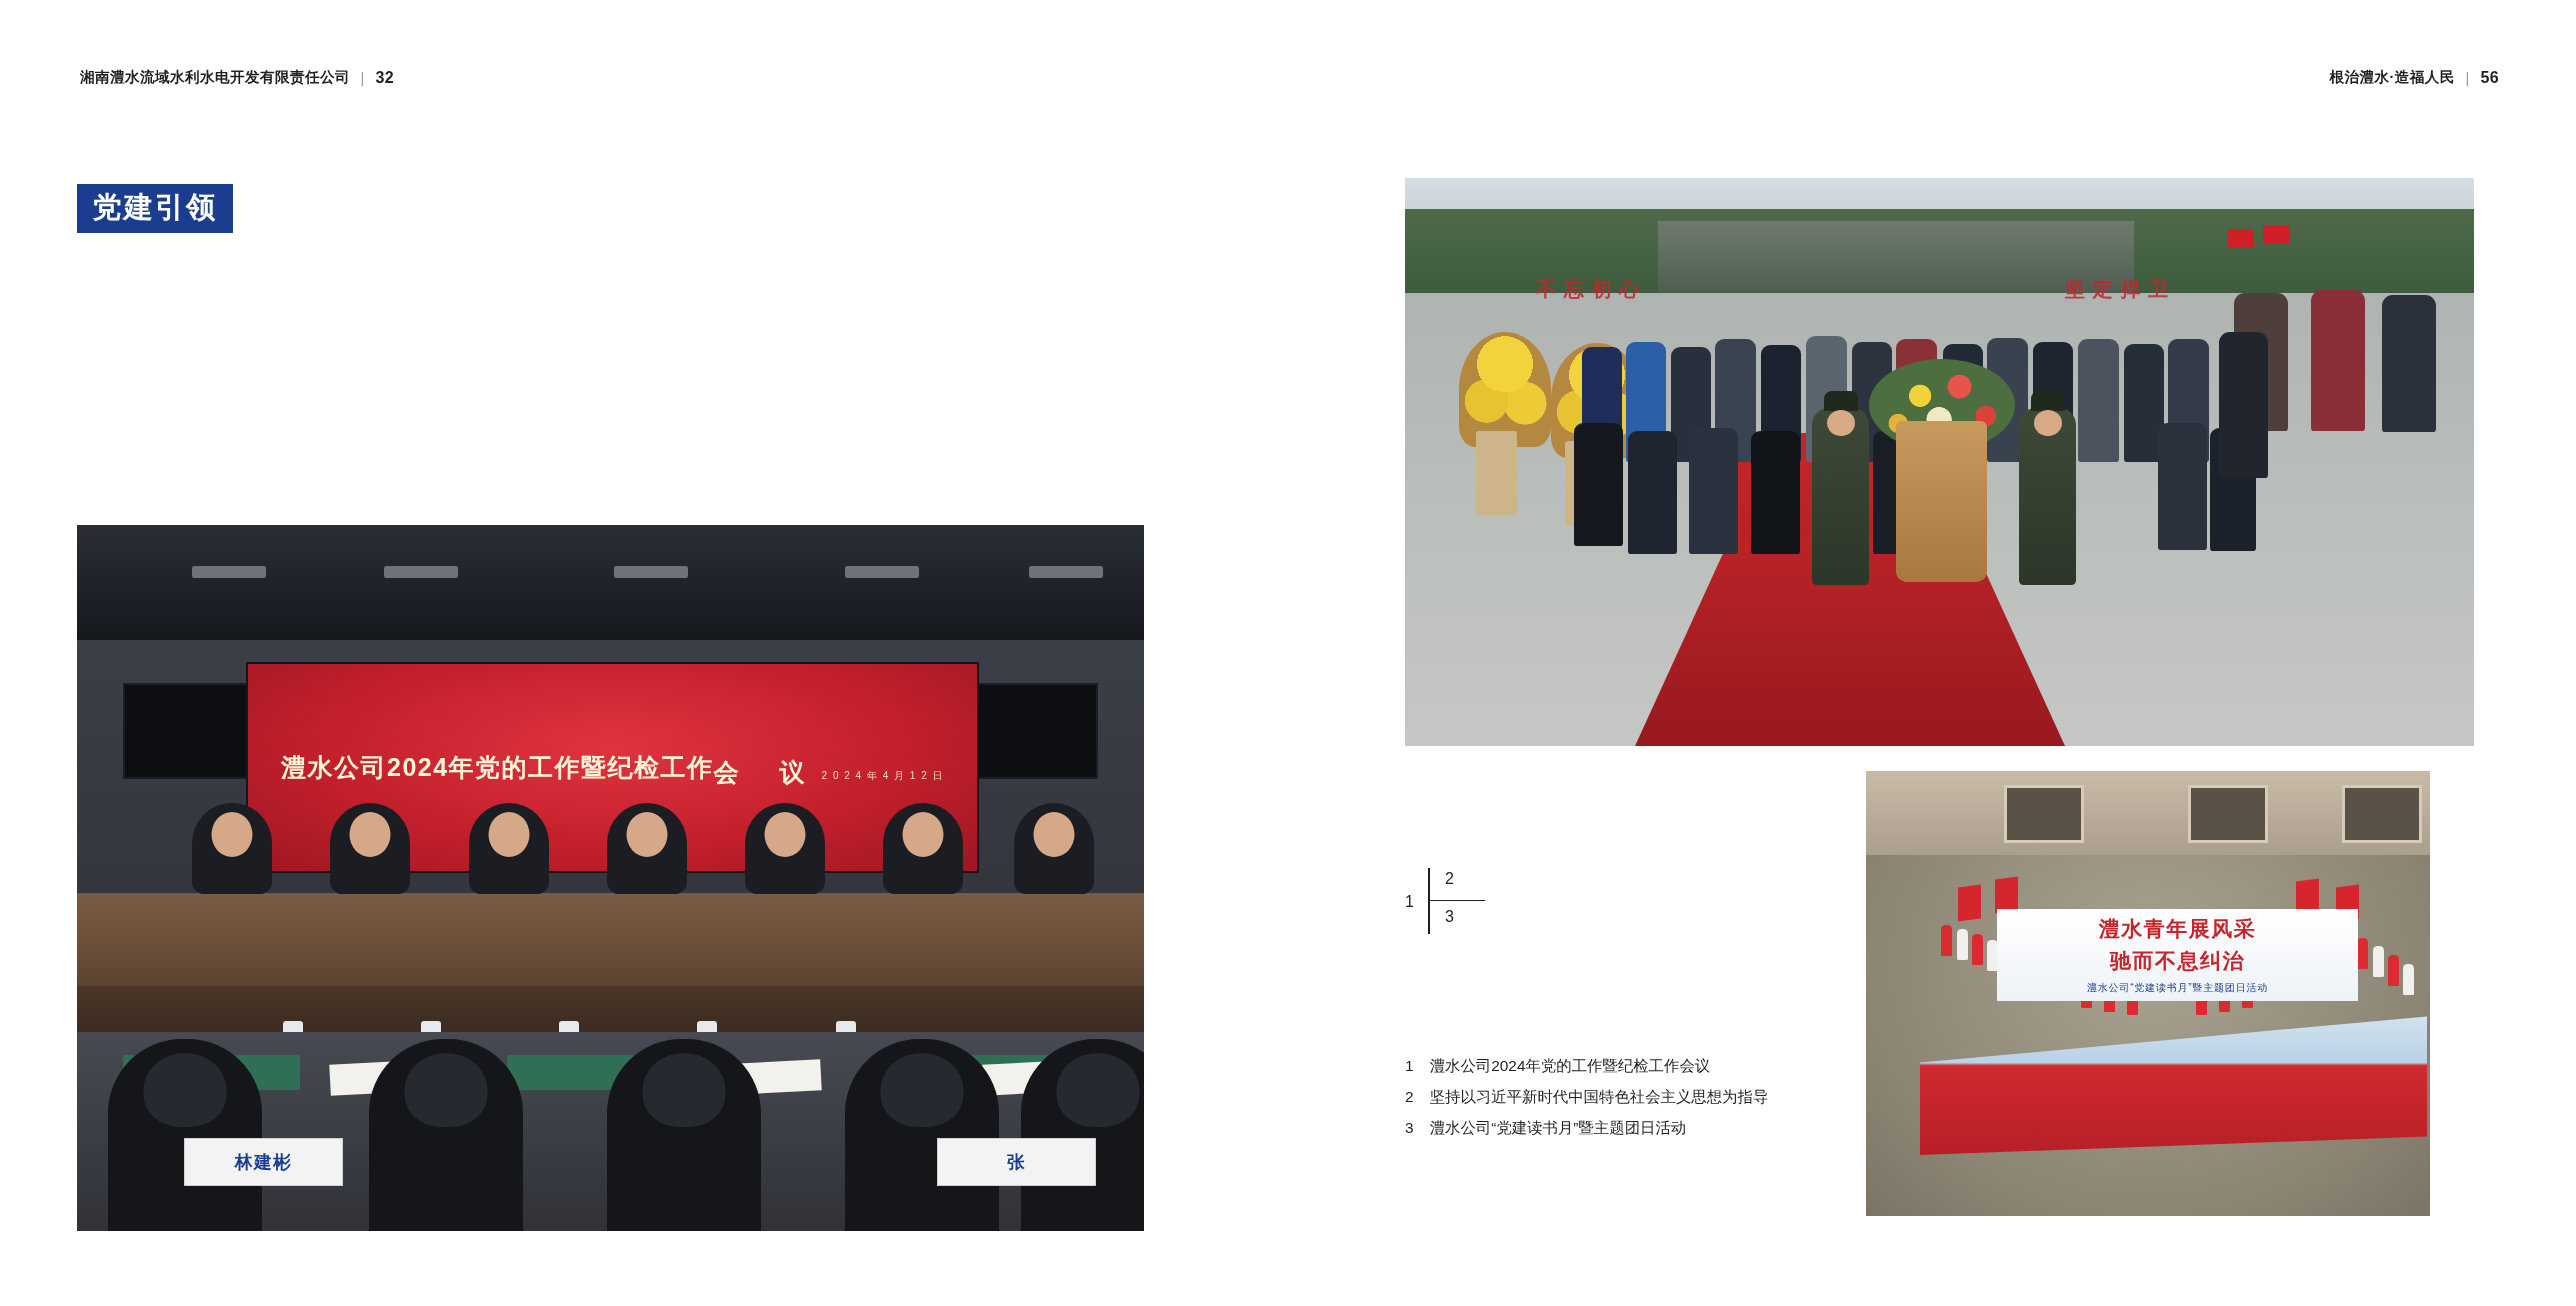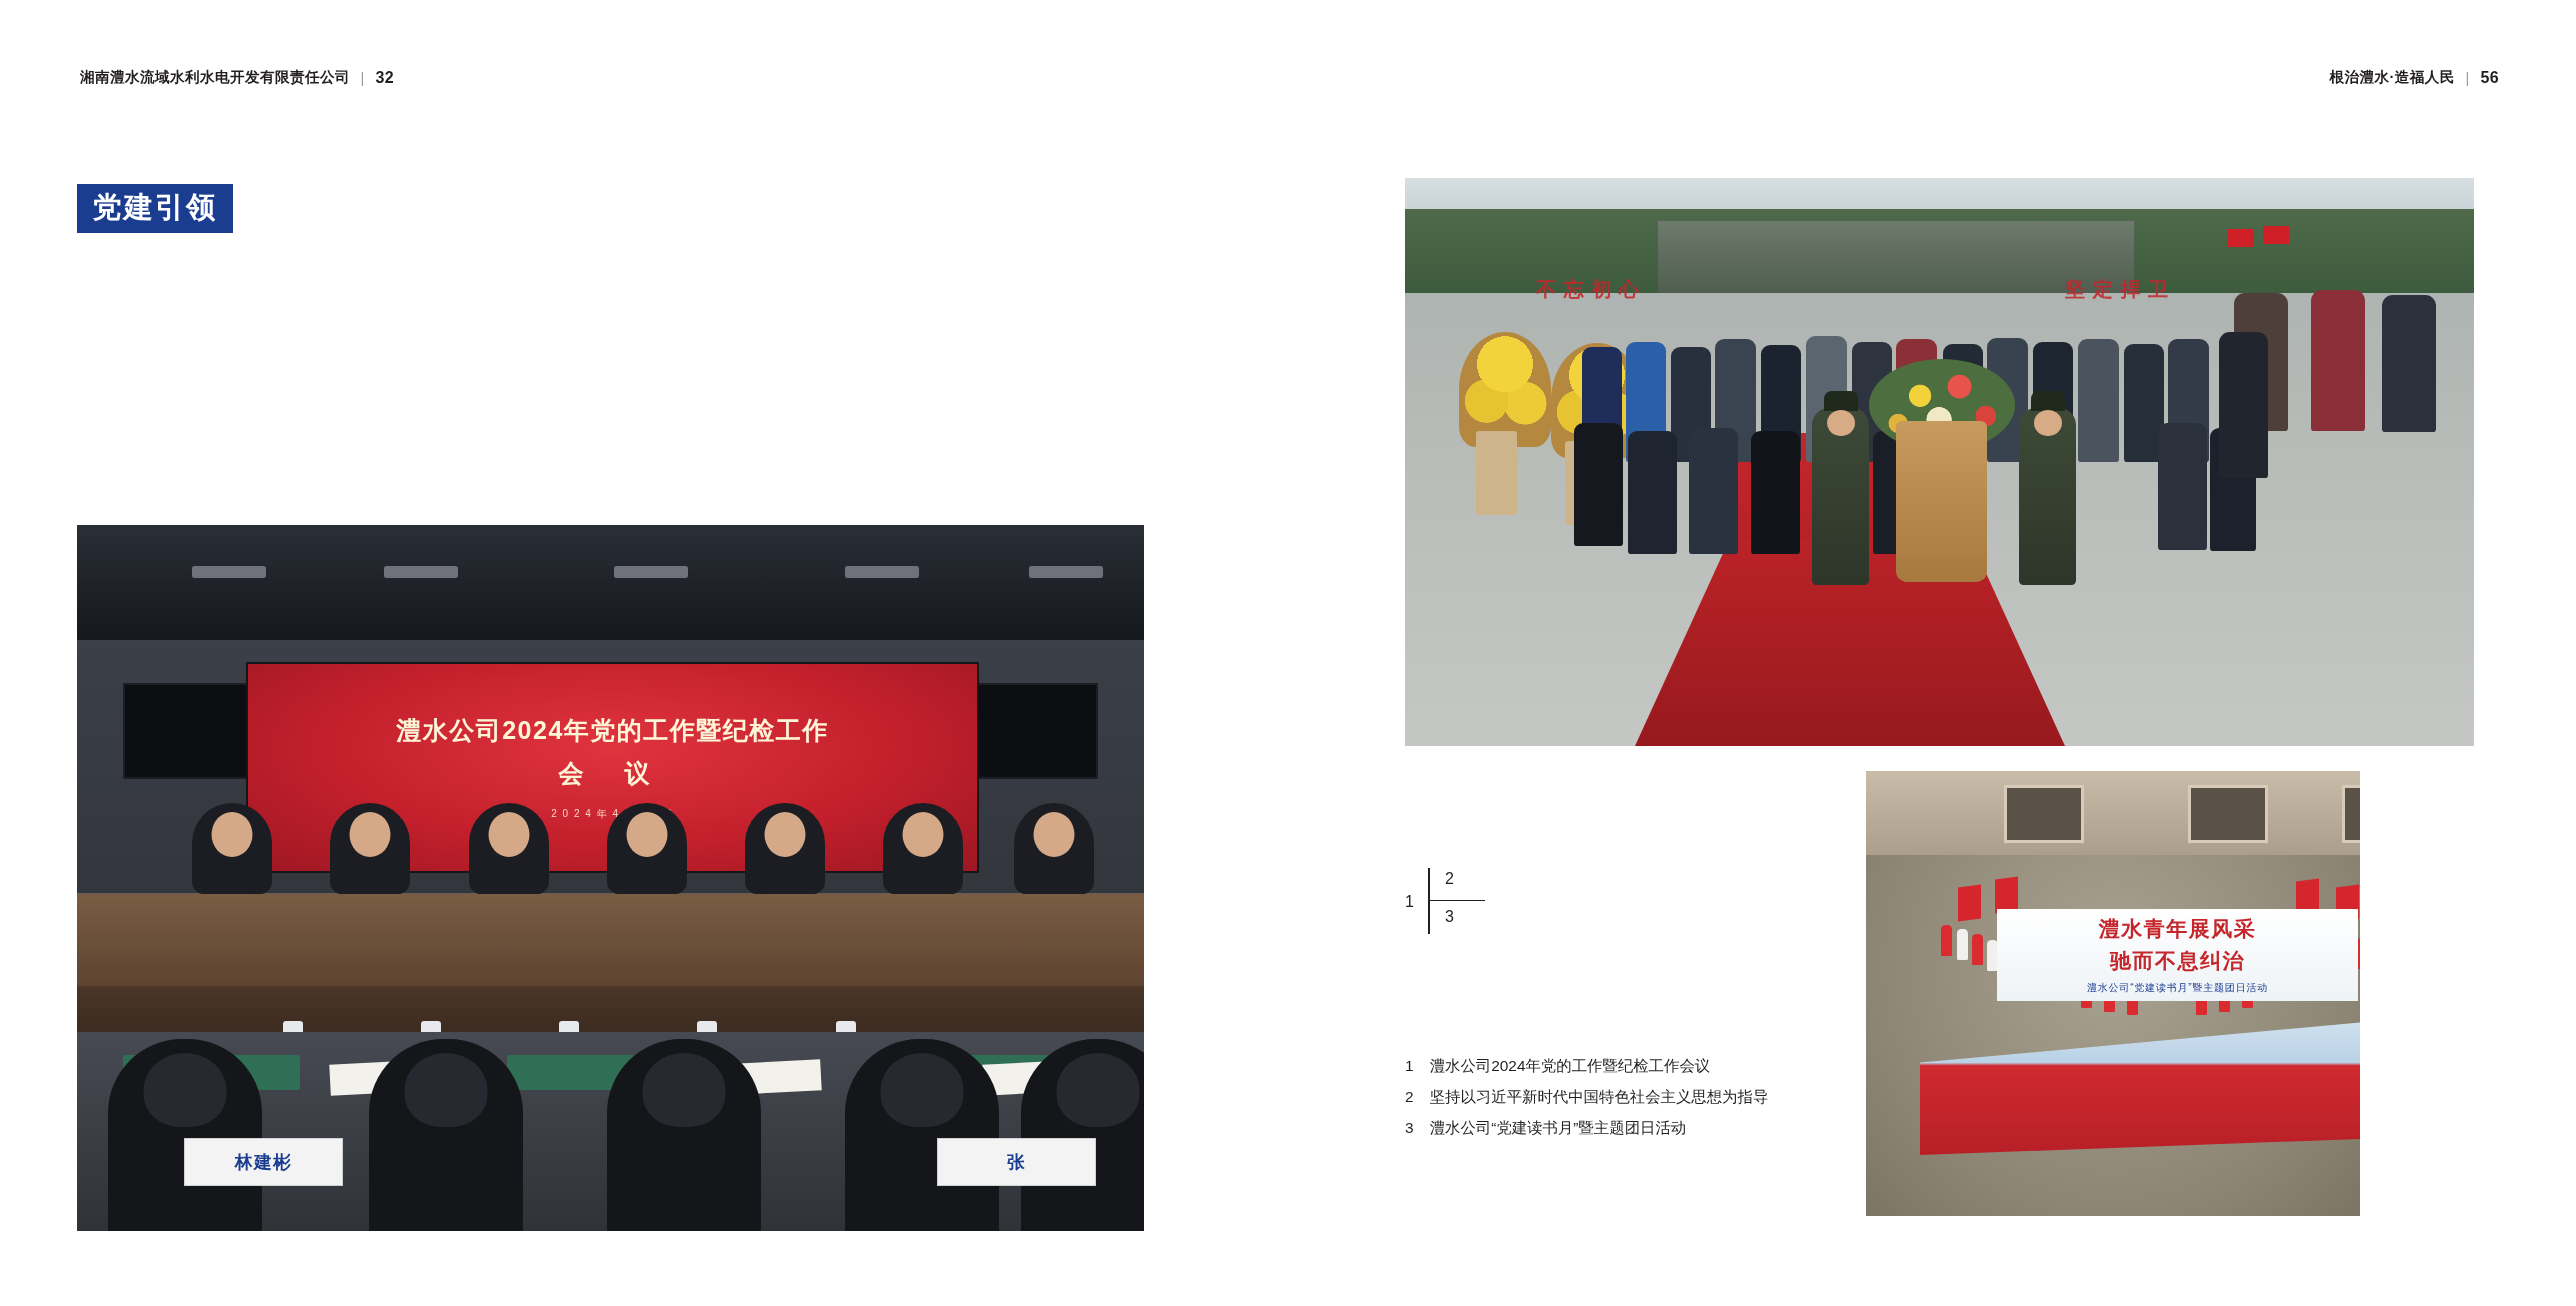--- a/index.html
+++ b/index.html
@@ -105,21 +105,21 @@
     background: #6f727a; border-radius: 2.3px;
   }
   .conf-wall {
     position: absolute; left: 0; top: 115px; width: 100%; height: 253px;
     background: linear-gradient(#3b3f48, #33363d);
   }
   .conf-screen {
     position: absolute; left: 169px; top: 137px; width: 729px; height: 207px;
     background: radial-gradient(ellipse at 50% 40%, #e0343f 0%, #c3202c 55%, #9d1722 100%);
     border: 2.3px solid #141619;
-    display: flex; flex-direction: column; align-items: center; justify-content: center;
+    display: flex; flex-direction: row; align-items: center; justify-content: center;
     color: #fff6d8;
   }
   .conf-screen .l1 { font-size: 25px; font-weight: 700; letter-spacing: 1.5px; white-space: nowrap; }
   .conf-screen .l2 { font-size: 25px; font-weight: 700; letter-spacing: 17px; margin-top: 9.2px; }
   .conf-screen .l3 { font-size: 10px; margin-top: 17px; opacity: .85; letter-spacing: 1.5px; }
   .conf-monitor {
     position: absolute; top: 158px; width: 134px; height: 92px;
     background: #0c0e11; border: 2.3px solid #1b1e23;
   }
   .conf-table {
@@ -214,21 +214,21 @@
                 radial-gradient(circle at 30% 60%, #e8c331 0 21.5px, transparent 22px),
                 radial-gradient(circle at 72% 62%, #eccb36 0 21px, transparent 21.5px),
                 #b4883f;
     border-radius: 50% 50% 18% 18%; }
   .sq-pylon { position: absolute; width: 41px; height: 84px; background: #cdb48a; border-radius: 3.1px; }
 
   
   #photo-3 {
     left: 1866px;
     top: 771px;
-    width: 494px;
+    width: 564px;
     height: 445px;
     background: linear-gradient(#b4a898 0%, #a99c8b 20%, #9d9081 55%, #8e8273 100%);
   }
   .yf-topwall { position: absolute; left:0; top:0; width:100%; height: 84px;
     background: linear-gradient(#c8bba8, #ab9e8c); }
   .yf-window { position: absolute; top: 14px; width: 74px; height: 52px;
     background: #5b5247; border: 3.1px solid #d6cbb8; }
   .yf-ground { position: absolute; left:0; top:84px; width:100%; height: 361px;
     background: radial-gradient(ellipse at 50% 30%, #a9a291 0%, #8d8574 70%, #7b7464 100%); }
   .yf-ribbon { position: absolute; left: 54px; top: 230px; width: 507px; height: 154px;

